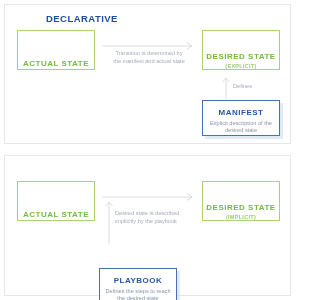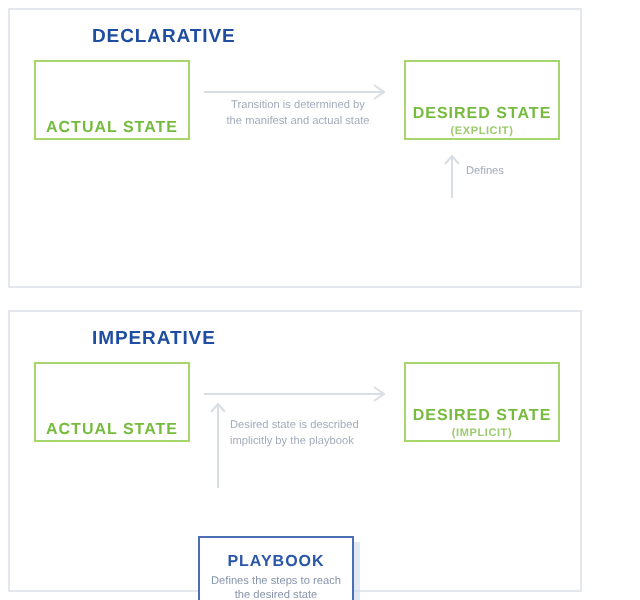--- a/index.html
+++ b/index.html
@@ -139,26 +139,29 @@
       <polyline points="217.5,77 221,73 224.5,77" fill="none" stroke="#d9dde4" stroke-width="1"></polyline>
     </svg>
 
     <div class="connector-label" style="left:102px; top:45px; width:84px;">
       <div>Transition is determined by</div>
       <div>the manifest and actual state</div>
     </div>
 
     <div class="arrow-label-inline" style="left:228px; top:78px;">Defines</div>
 
+    <div class="box box-blue" style="left:197px; top:95px; width:78px; height:36px;">
+      <div class="box-title-blue">MANIFEST</div>
+      <div class="box-sub-blue">Explicit description of the desired state</div>
+    </div>
 
   </div>
 
   <div class="panel" id="panel-imperative">
 
-    <div class="panel-title">IMPERATIVE</div>
 
     <div class="box box-green" style="left:12px; top:25px; width:78px; height:40px;">
       <div class="box-title-green">ACTUAL STATE</div>
     </div>
 
     <div class="box box-green" style="left:197px; top:25px; width:78px; height:40px;">
       <div class="box-title-green">DESIRED STATE</div>
       <div class="box-sub-green">(IMPLICIT)</div>
     </div>
 

